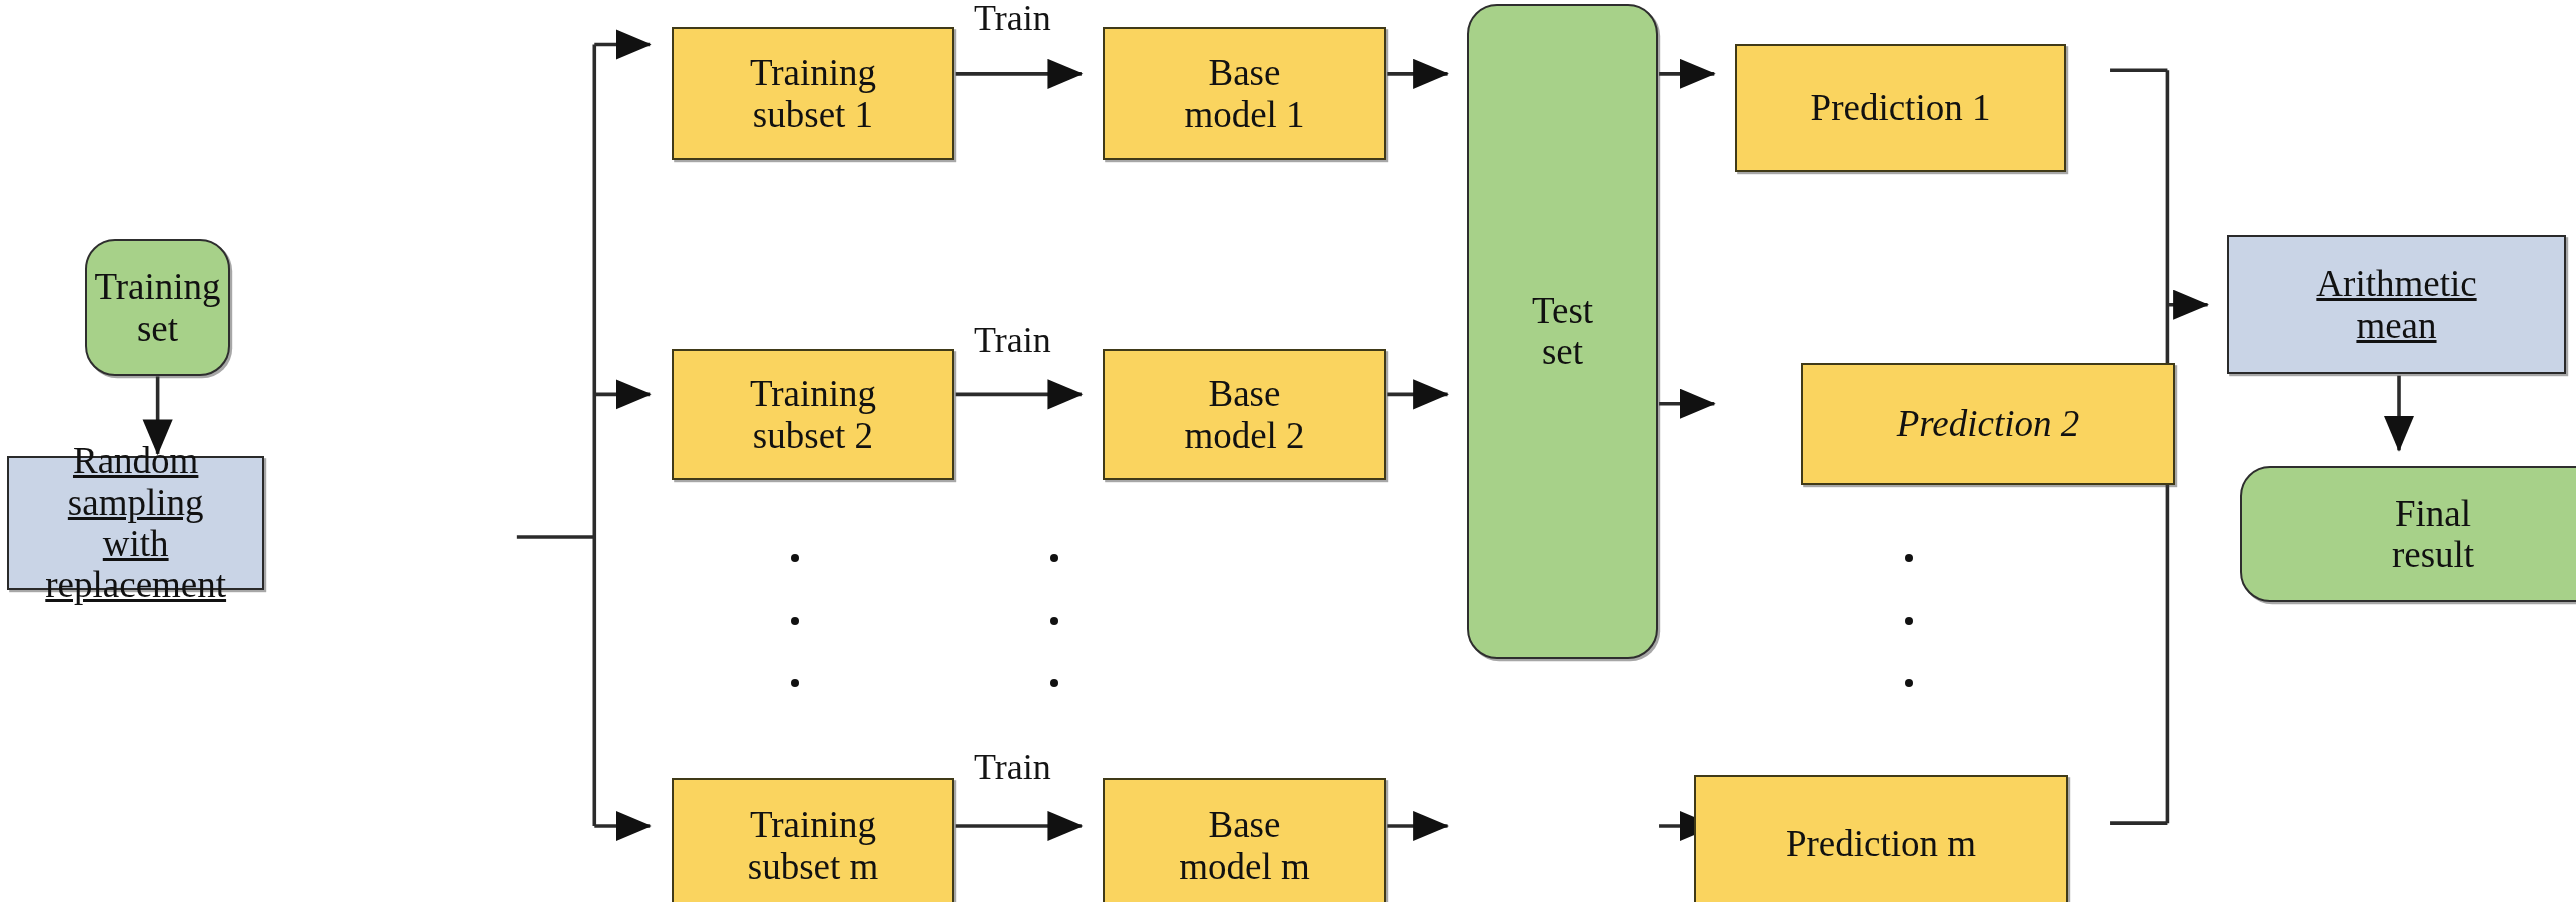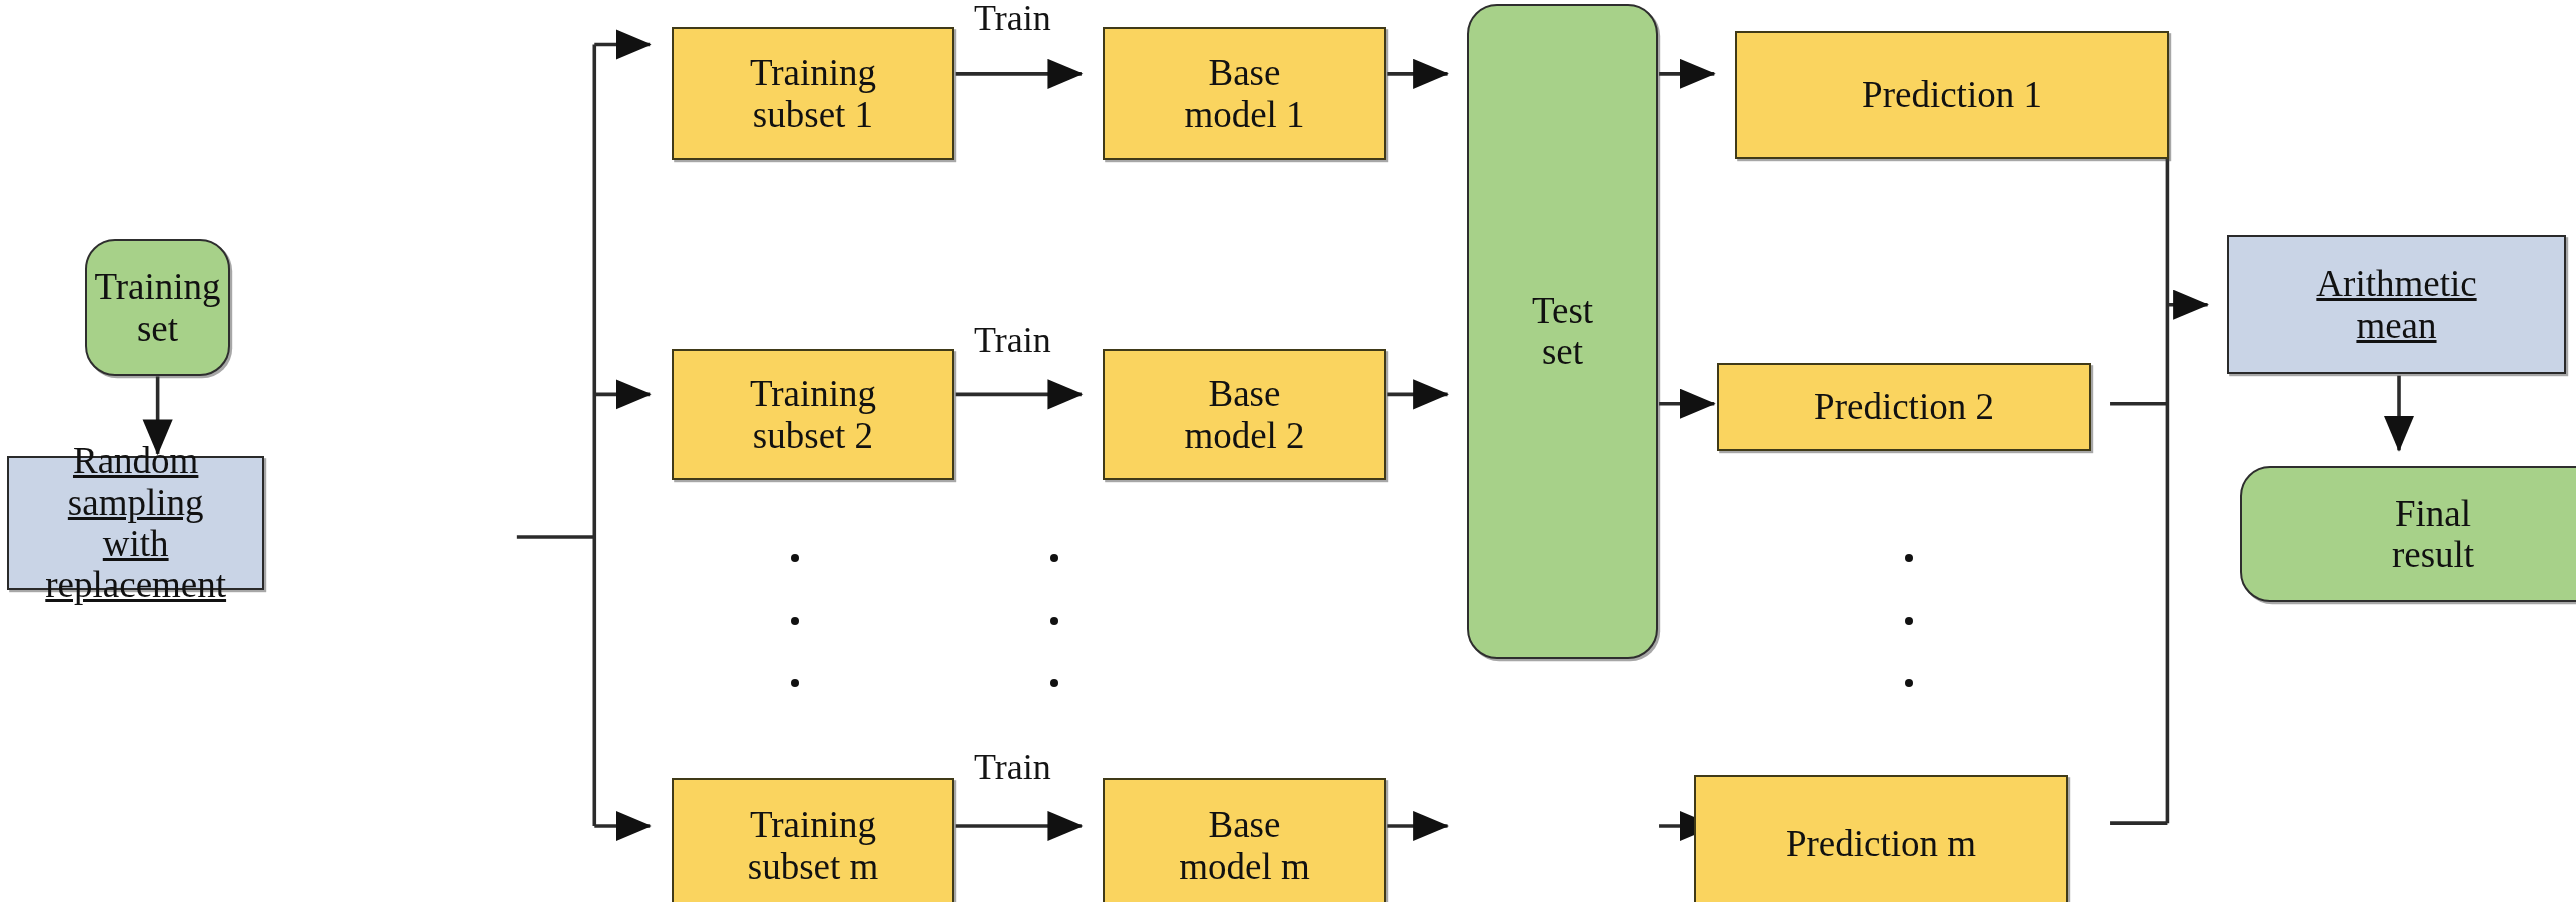--- a/index.html
+++ b/index.html
@@ -53,22 +53,22 @@
   
   #training-set      { left:85px;  top:239px;  width:145px; height:137px; font-size:37px; }
   #random-sampling   { left:7.2px;   top:456px;  width:257px; height:134px; font-size:37px; }
   #subset-1          { left:672px;  top:7.2px;   width:282px; height:133px; font-size:37px; }
   #subset-2          { left:672px;  top:329px;  width:282px; height:131px; font-size:37px; }
   #subset-m          { left:672px;  top:758px; width:282px; height:135px; font-size:37px; }
   #model-1           { left:1103px; top:7.2px;   width:283px; height:133px; font-size:37px; }
   #model-2           { left:1103px; top:329px;  width:283px; height:131px; font-size:37px; }
   #model-m           { left:1103px; top:758px; width:283px; height:135px; font-size:37px; }
   #test-set          { left:1467px; top:3.6px;    width:191px; height:655px; font-size:37px; }
-  #prediction-1      { left:1735px; top:11px;   width:434px; height:128px; font-size:37px; }
-  #prediction-2      { left:1717px; top:343px;  width:374px; height:88px; font-size:37px; }
+  #prediction-1      { left:1735px; top:24px;   width:331px; height:128px; font-size:37px; }
+  #prediction-2      { left:1801px; top:343px;  width:374px; height:122px; font-size:37px;font-style:italic; }
   #prediction-m      { left:1694px; top:755px; width:374px; height:138px; font-size:37px; }
   #arithmetic-mean   { left:2227px; top:235px;  width:339px; height:139px; font-size:37px; }
   #final-result      { left:2240px; top:466px;  width:386px; height:136px; font-size:37px; }
 
   #train-label-1 { left:974px; top:-2.9px;   font-size:36px; }
   #train-label-2 { left:974px; top:319px;  font-size:36px; }
   #train-label-m { left:974px; top:746px; font-size:36px; }
 
   #ellipsis-subset     { left:791px; top:554px; width:8.6px; height:133px; }
   #ellipsis-model      { left:1050px; top:554px; width:8.6px; height:133px; }

